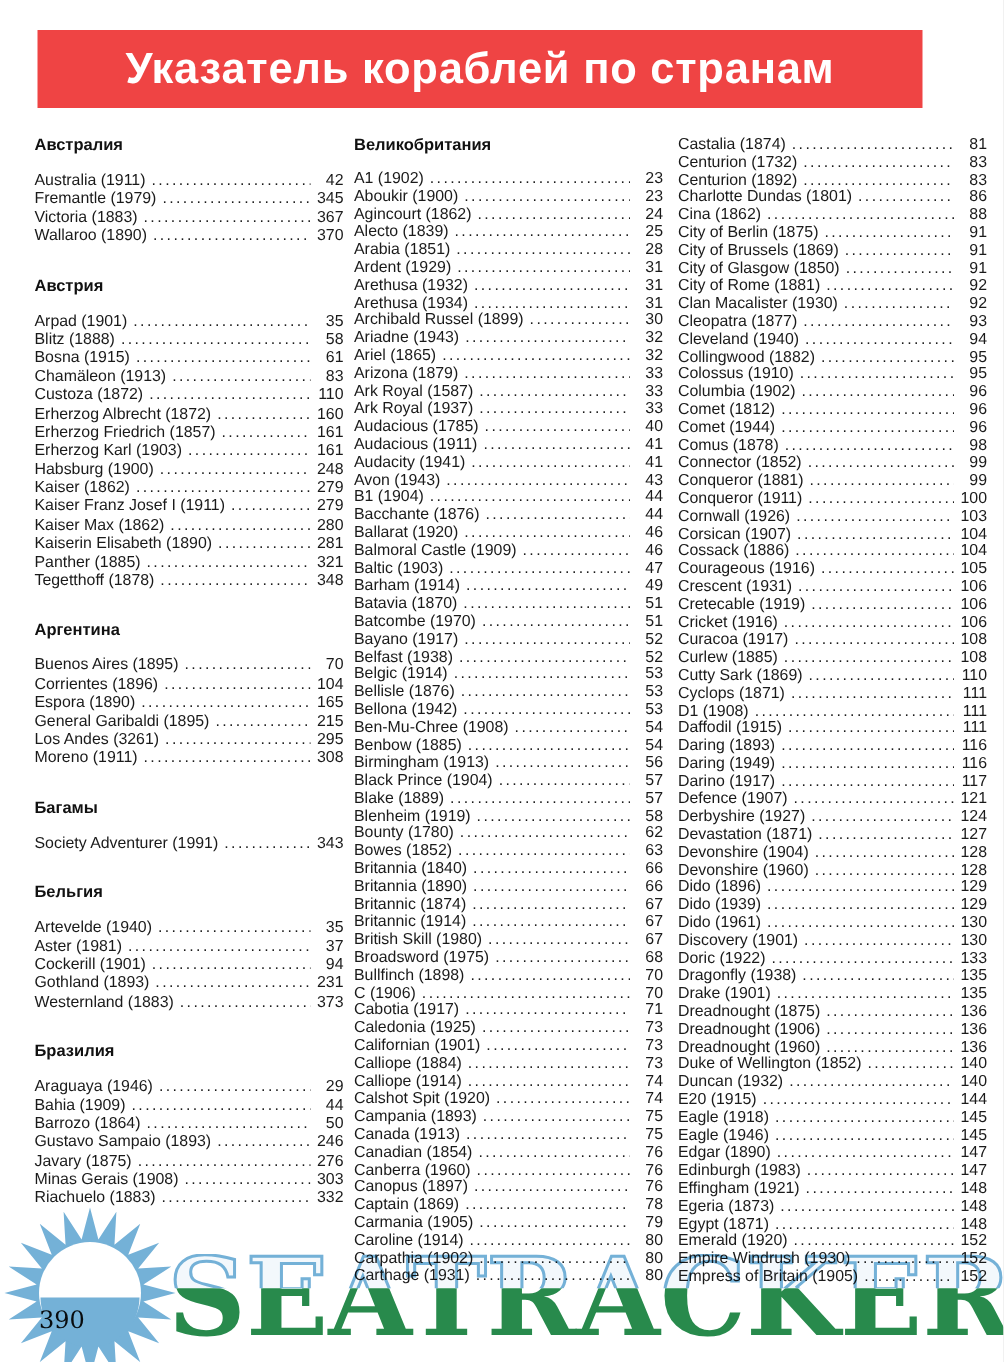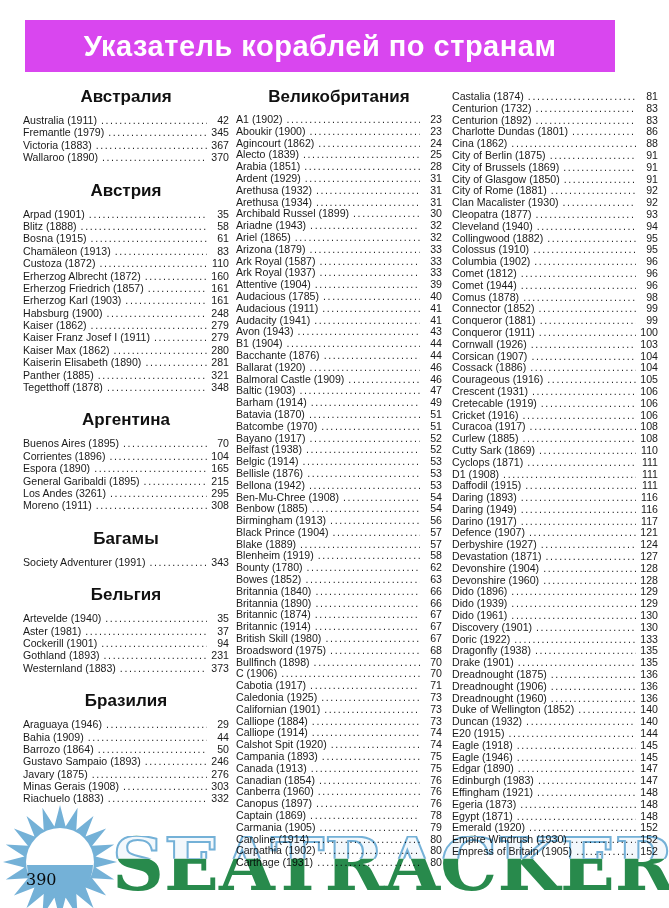--- a/index.html
+++ b/index.html
@@ -3,32 +3,32 @@
 <meta charset="utf-8">
 <style>
   html,body { margin:0; padding:0; background:#e8e8e8; }
   .page {
     position:relative; width:669px; height:908px; background:#ffffff;
     font-family:"Liberation Sans", sans-serif; color:#1a1a1a; overflow:hidden;
     margin:0 auto;
   }
   .banner {
     position:absolute; left:25px; top:20px; width:590px; height:52px;
-    background:#d946ef; display:flex; align-items:center; justify-content:center;
+    background:#ef4444; display:flex; align-items:center; justify-content:center;
   }
   .banner .title {
     color:#ffffff; font-weight:bold; font-size:29px; letter-spacing:0.5px;
     white-space:nowrap;
   }
   .col { position:absolute; top:88px; width:206px; }
   .col-0 { left:23px; }
   .col-1 { left:236px; }
   .col-2 { left:452px; padding-top:3px; }
   .sec-h {
-    margin:20px 0 10px; text-align:center; font-weight:bold; font-size:17px;
+    margin:20px 0 10px; text-align:left; font-weight:bold; font-size:11px;
     line-height:14px; color:#111;
   }
   .col .sec-h:first-child { margin-top:2px; }
   .entry {
     display:flex; align-items:baseline; height:11.8px; line-height:11.8px;
     font-size:10.6px; white-space:nowrap;
   }
   .col-0 .entry { height:12.4px; line-height:12.4px; }
   .nm { white-space:nowrap; }
   .ld { flex:1 1 auto; overflow:hidden; white-space:nowrap; margin:0 2px 0 4px; }
@@ -331,25 +331,20 @@
         <span class="nm">Ark Royal (1587)</span>
         <span class="ld"></span>
         <span class="pg">33</span>
       </div>
       <div class="entry">
         <span class="nm">Ark Royal (1937)</span>
         <span class="ld"></span>
         <span class="pg">33</span>
       </div>
       <div class="entry">
-        <span class="nm">Attentive (1904)</span>
-        <span class="ld"></span>
-        <span class="pg">39</span>
-      </div>
-      <div class="entry">
         <span class="nm">Audacious (1785)</span>
         <span class="ld"></span>
         <span class="pg">40</span>
       </div>
       <div class="entry">
         <span class="nm">Audacious (1911)</span>
         <span class="ld"></span>
         <span class="pg">41</span>
       </div>
       <div class="entry">

